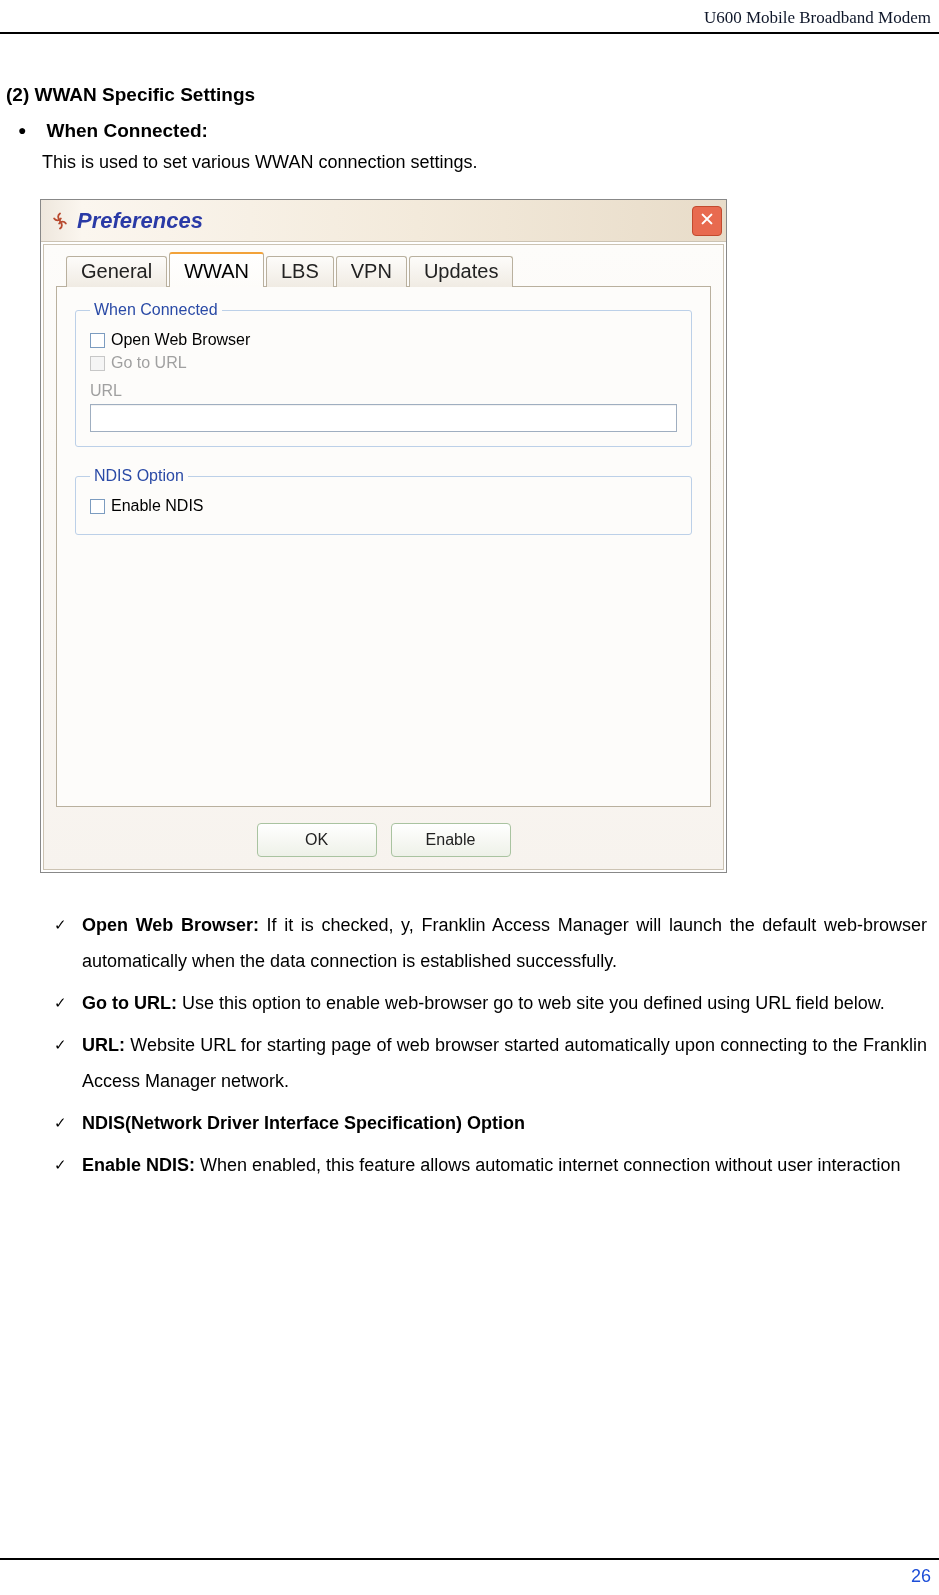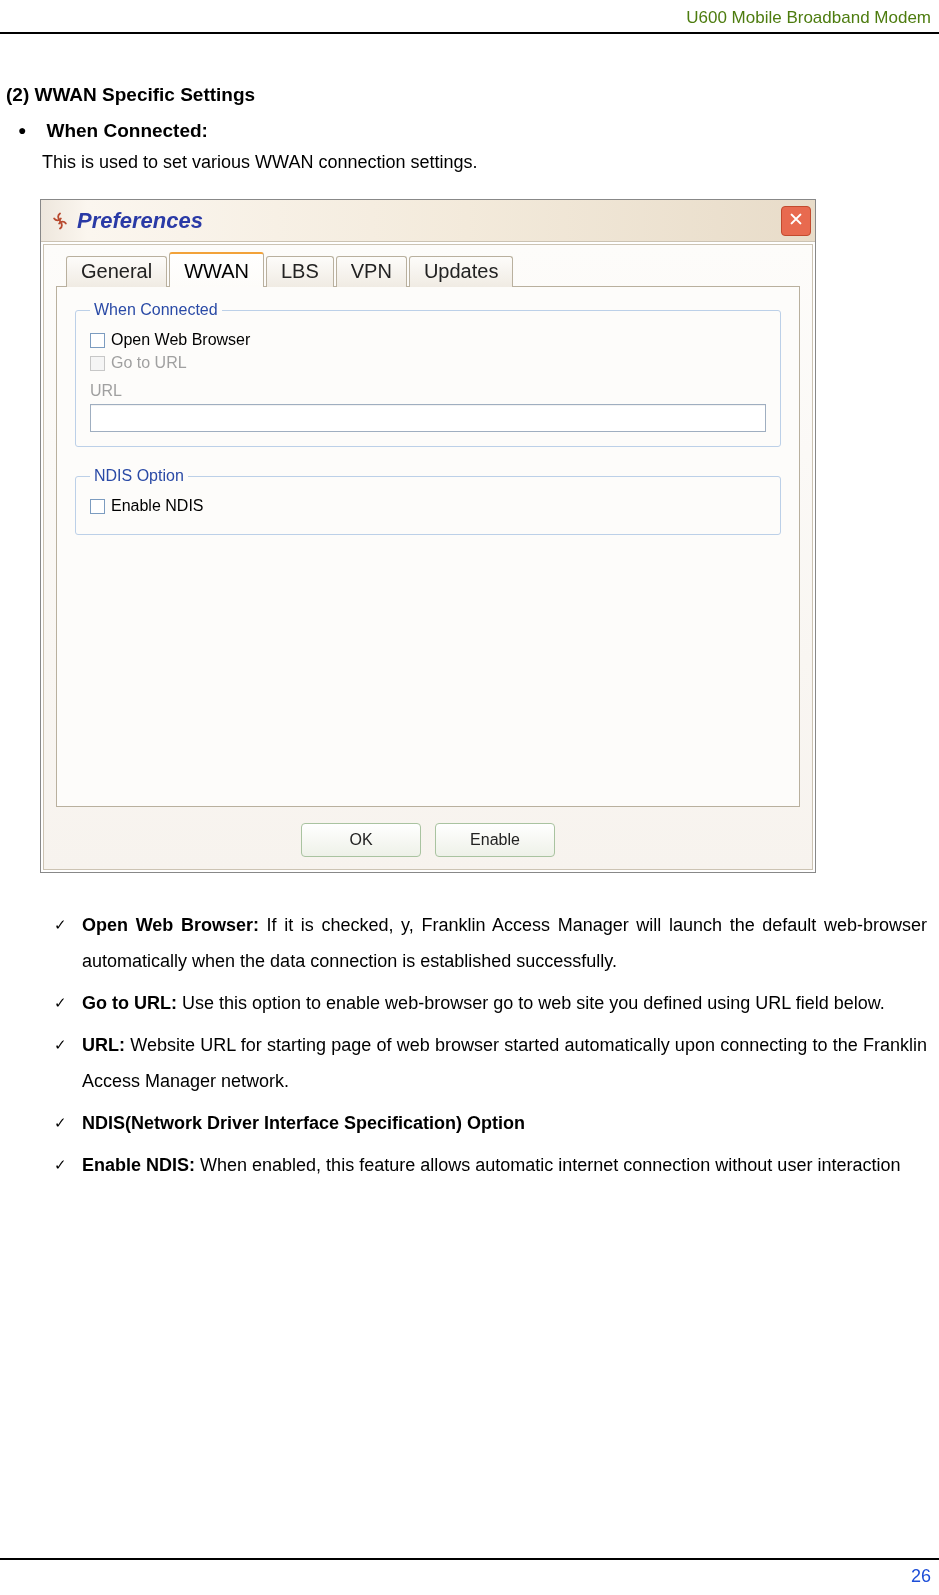--- a/index.html
+++ b/index.html
@@ -7,23 +7,23 @@
       font-family: Verdana, Tahoma, Arial, sans-serif;
       background: #fff;
       width: 939px;
       height: 1595px;
       position: relative;
       color: #000;
     }
     .header {
       text-align: right;
       padding: 8px 8px 4px 20px;
-      font-family: Liberation Sans, sans-serif;
+      font-family: Liberation Serif, serif;
       font-size: 17px;
-      color: #4d7c0f;
+      color: #0f172a;
       border-bottom: 2px solid #000;
     }
     .content {
       padding: 50px 6px 0 6px;
     }
     h2.subheading {
       font-size: 19px;
       font-weight: bold;
       margin-bottom: 14px;
     }
@@ -46,21 +46,21 @@
     }
     .intro {
       padding-left: 36px;
       font-size: 18px;
       margin-top: 10px;
       margin-bottom: 26px;
     }
     
     .dialog-wrap {
       margin-left: 34px;
-      width: 776px;
+      width: 687px;
       border: 1px solid #888;
       background: #fff;
       font-family: Tahoma, Verdana, sans-serif;
     }
     .titlebar {
       display: flex;
       align-items: center;
       height: 42px;
       background: linear-gradient(to right, #eee7dd 0%, #fbf6ef 6%, #f3eadb 55%, #e8dcc9 100%);
       border-bottom: 1px solid #ccc3b3;

